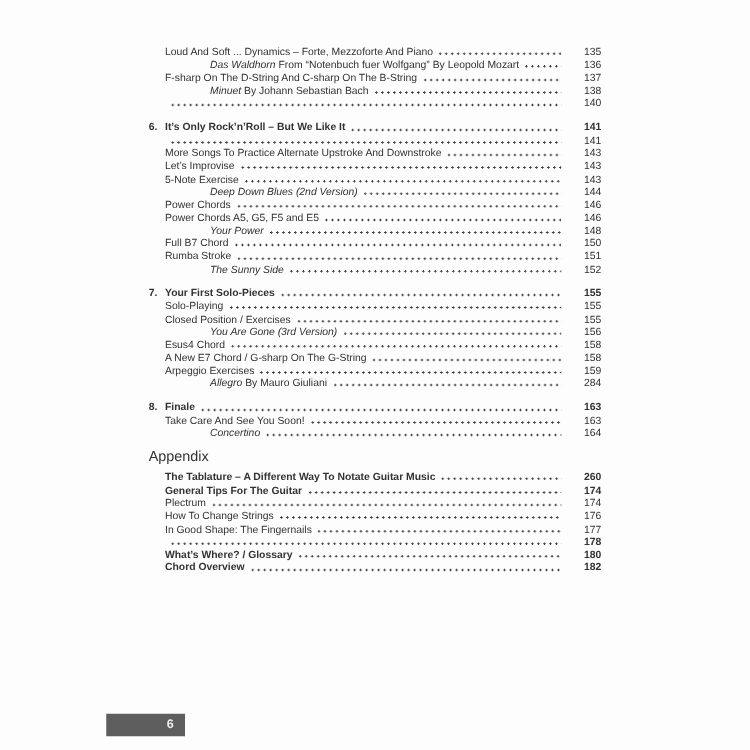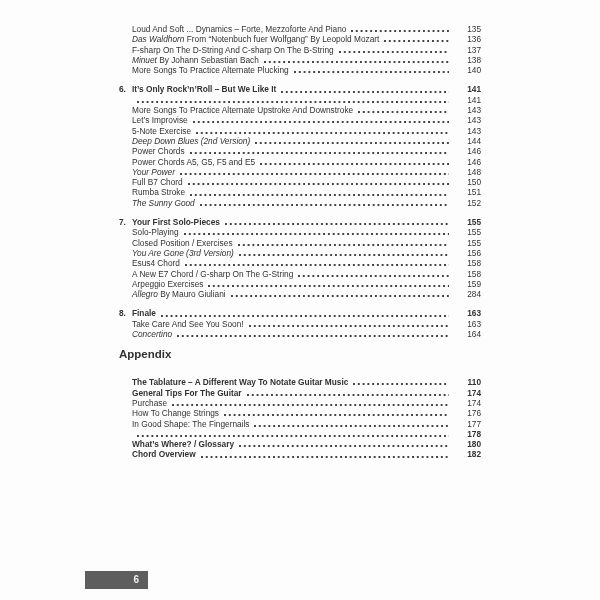--- a/index.html
+++ b/index.html
@@ -8,51 +8,51 @@
     width: 600px;
     height: 600px;
     background: var(--background, #fdfdfd);
     font-family: "Liberation Sans", sans-serif;
     color: var(--text, #323232);
     overflow: hidden;
   }
   .toc {
     position: absolute;
     left: 119px;
-    top: 24px;
+    top: 36px;
     width: 362px;
   }
   .row {
     display: flex;
     align-items: baseline;
     font-size: 8.3px;
     line-height: 10.3px;
   }
   .row span { white-space: pre; }
   .row.bold { font-weight: bold; }
   .gutter { flex: none; width: 13px; }
   .label { flex: none; }
-  .it { font-style: italic; }
+  .it { font-style: italic; margin-left: 36px; }
   .dots {
     flex: 1 1 auto;
     align-self: flex-end;
     height: 2.4px;
     margin: 0 4px 1.8px 5px;
     background-image: radial-gradient(circle at 1.1px 1.2px, #3d3d3d 0.85px, transparent 1.05px);
     background-size: 4.8px 2.4px;
     background-repeat: repeat-x;
     min-width: 12px;
   }
   .pagenum { flex: none; width: 18px; text-align: right; margin-left: 10px; }
   .section.gap { margin-top: 9px; }
   .appendix-heading {
-    margin: 9px 0 16px 0;
+    margin: 9px 0 3px 0;
     font-size: 11.5px;
     line-height: 13px;
-    font-weight: bold;
+    font-weight: normal;
   }
   .footer-box {
     position: absolute;
     left: 85px;
     top: 571px;
     width: 63px;
     height: 18px;
     box-sizing: border-box;
     background: var(--footer_box, #5e5e5e);
     color: var(--footer_text, #efefef);
@@ -89,21 +89,20 @@
             <span class="pagenum">137</span>
           </div>
           <div class="row">
             <span class="gutter"></span>
             <span class="label"><span class="it">Minuet</span><span> By Johann Sebastian Bach</span></span>
             <span class="dots"></span>
             <span class="pagenum">138</span>
           </div>
           <div class="row">
             <span class="gutter"></span>
-            <span class="label"><span>More Songs To Practice Alternate Plucking</span></span>
             <span class="dots"></span>
             <span class="pagenum">140</span>
           </div>
         </div>
         <div class="section gap">
           <div class="row bold">
             <span class="gutter">6.</span>
             <span class="label"><span>It’s Only Rock’n’Roll – But We Like It</span></span>
             <span class="dots"></span>
             <span class="pagenum">141</span>
@@ -162,21 +161,21 @@
             <span class="pagenum">150</span>
           </div>
           <div class="row">
             <span class="gutter"></span>
             <span class="label"><span>Rumba Stroke</span></span>
             <span class="dots"></span>
             <span class="pagenum">151</span>
           </div>
           <div class="row">
             <span class="gutter"></span>
-            <span class="label"><span class="it">The Sunny Good</span></span>
+            <span class="label"><span class="it">The Sunny Side</span></span>
             <span class="dots"></span>
             <span class="pagenum">152</span>
           </div>
         </div>
         <div class="section gap">
           <div class="row bold">
             <span class="gutter">7.</span>
             <span class="label"><span>Your First Solo-Pieces</span></span>
             <span class="dots"></span>
             <span class="pagenum">155</span>
@@ -244,31 +243,31 @@
             <span class="pagenum">164</span>
           </div>
         </div>
       </div>
     <div class="appendix-heading">Appendix</div>
     <div class="section">
         <div class="row bold">
           <span class="gutter"></span>
           <span class="label"><span>The Tablature – A Different Way To Notate Guitar Music</span></span>
           <span class="dots"></span>
-          <span class="pagenum">110</span>
+          <span class="pagenum">260</span>
         </div>
         <div class="row bold">
           <span class="gutter"></span>
           <span class="label"><span>General Tips For The Guitar</span></span>
           <span class="dots"></span>
           <span class="pagenum">174</span>
         </div>
         <div class="row">
           <span class="gutter"></span>
-          <span class="label"><span>Purchase</span></span>
+          <span class="label"><span>Plectrum</span></span>
           <span class="dots"></span>
           <span class="pagenum">174</span>
         </div>
         <div class="row">
           <span class="gutter"></span>
           <span class="label"><span>How To Change Strings</span></span>
           <span class="dots"></span>
           <span class="pagenum">176</span>
         </div>
         <div class="row">

